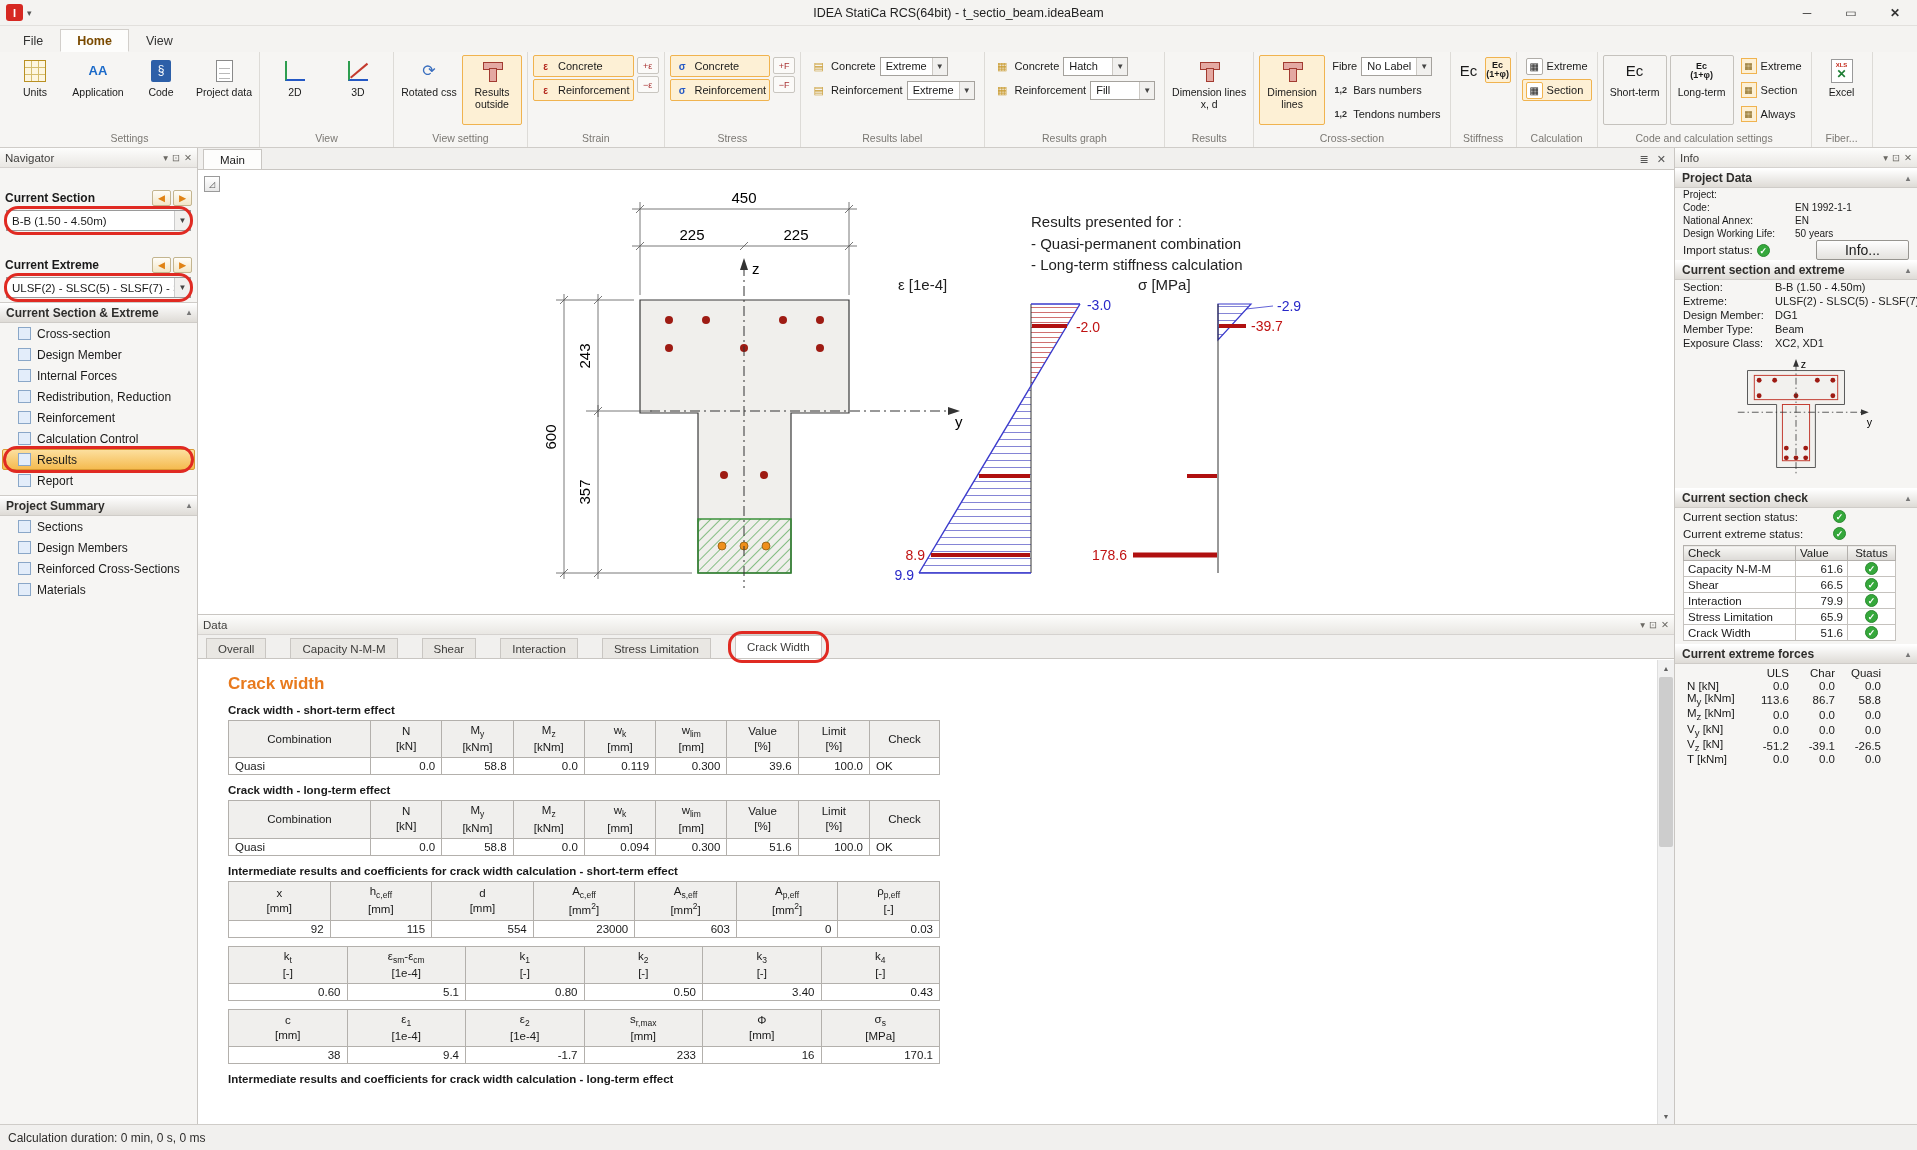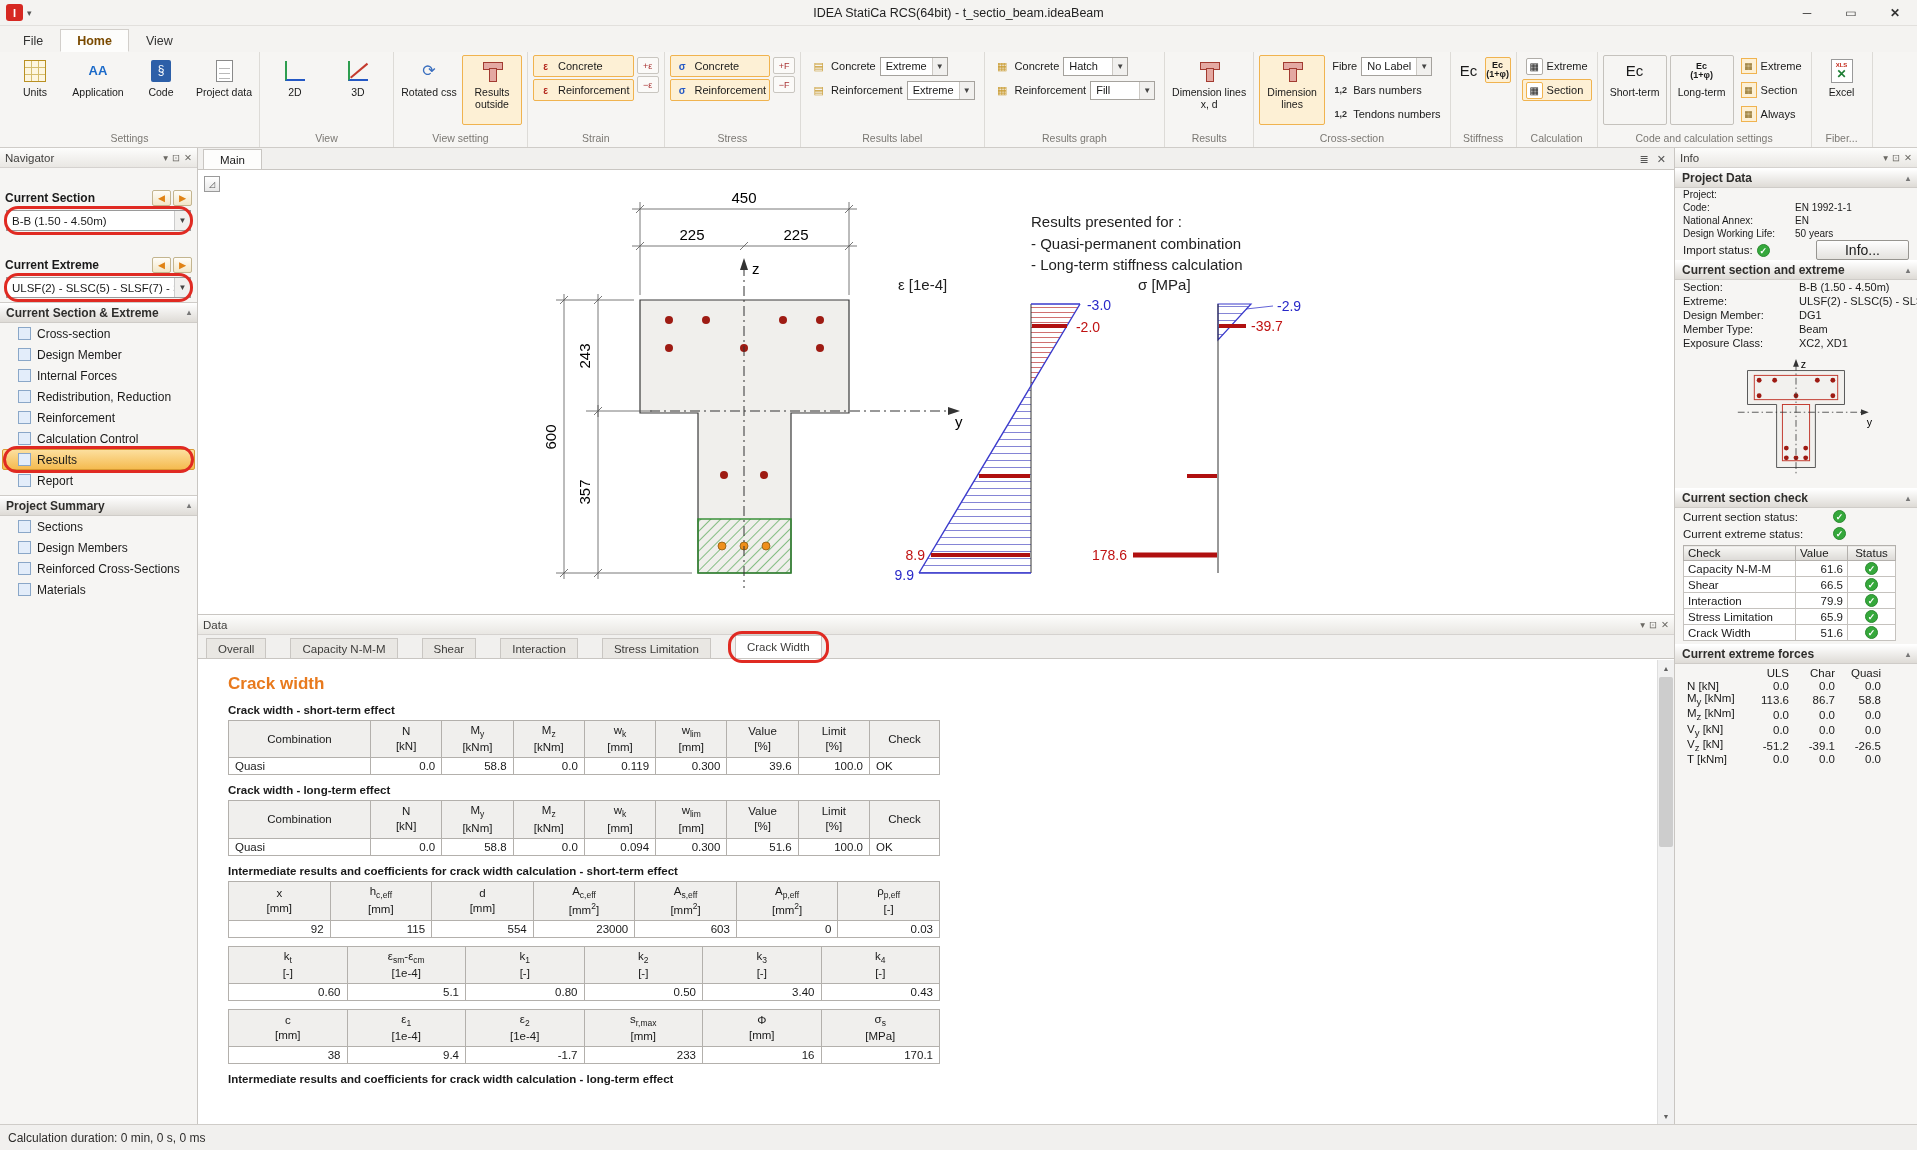--- a/index.html
+++ b/index.html
@@ -94,21 +94,21 @@
 table.res sub{font-size:8.5px;}  table.res sup{font-size:8.5px;}
 .crack-tbl{width:712px;}
 .crack-tbl th:first-child{width:142px;} .crack-tbl td:first-child{text-align:left;}
 .crack-tbl th:last-child{width:70px;} .crack-tbl td:last-child{text-align:left;margin-left:28px;}
 .coef-tbl{width:712px;margin-bottom:8px;}
 
 .info{position:absolute;top:148px;right:0;width:243px;bottom:26px;background:#f6f5f3;border-left:1px solid #c9c6c2;}
 .info-header{height:20px;background:linear-gradient(#ffffff,#dedbd6);border-top:1px solid #fff;border-bottom:1px solid #cfccc8;font-weight:bold;font-size:12px;display:flex;align-items:center;padding:0 7px;color:#2f2e2c;}
 .info-header .caret{margin-left:auto;font-size:8px;color:#777;}
 .irow{display:grid;grid-template-columns:112px 1fr;padding:1px 8px;font-size:10px;white-space:nowrap;}
-.irow2{display:grid;grid-template-columns:92px 1fr;padding:1px 8px;font-size:11px;white-space:nowrap;overflow:hidden;gap:24px;}
+.irow2{display:grid;grid-template-columns:92px 1fr;padding:1px 8px;font-size:11px;white-space:nowrap;overflow:hidden;}
 .srow{display:grid;grid-template-columns:150px auto;padding:2px 8px;font-size:11.5px;align-items:center;}
 .okb{display:inline-block;width:13px;height:13px;border-radius:50%;background:#35a83b;border:1px solid #2b8a30;color:#fff;font-size:9px;line-height:12px;text-align:center;font-weight:bold;}
 .info-btn{position:absolute;right:8px;border:1px solid #979590;background:linear-gradient(#fefefe,#e4e2de);border-radius:2px;font-size:14px;padding:1px 28px;}
 .import-row{position:relative;display:flex;gap:4px;align-items:center;padding:2px 8px;font-size:11.5px;height:20px;}
 table.chk-tbl{border-collapse:collapse;font-size:11.5px;margin:3px 8px;table-layout:fixed;width:212px;}
 table.chk-tbl th{background:linear-gradient(#f8f7f5,#dcdad6);border:1px solid #b3b0ac;font-weight:normal;padding:1px 4px;text-align:left;}
 table.chk-tbl th:nth-child(1){width:112px;} table.chk-tbl th:nth-child(2){width:52px;} table.chk-tbl th:nth-child(3){width:48px;text-align:center;}
 table.chk-tbl td{border:1px solid #c5c2be;padding:1px 4px;background:#fff;}
 table.chk-tbl td:nth-child(2){text-align:right;}
 table.chk-tbl td:nth-child(3){text-align:center;}

